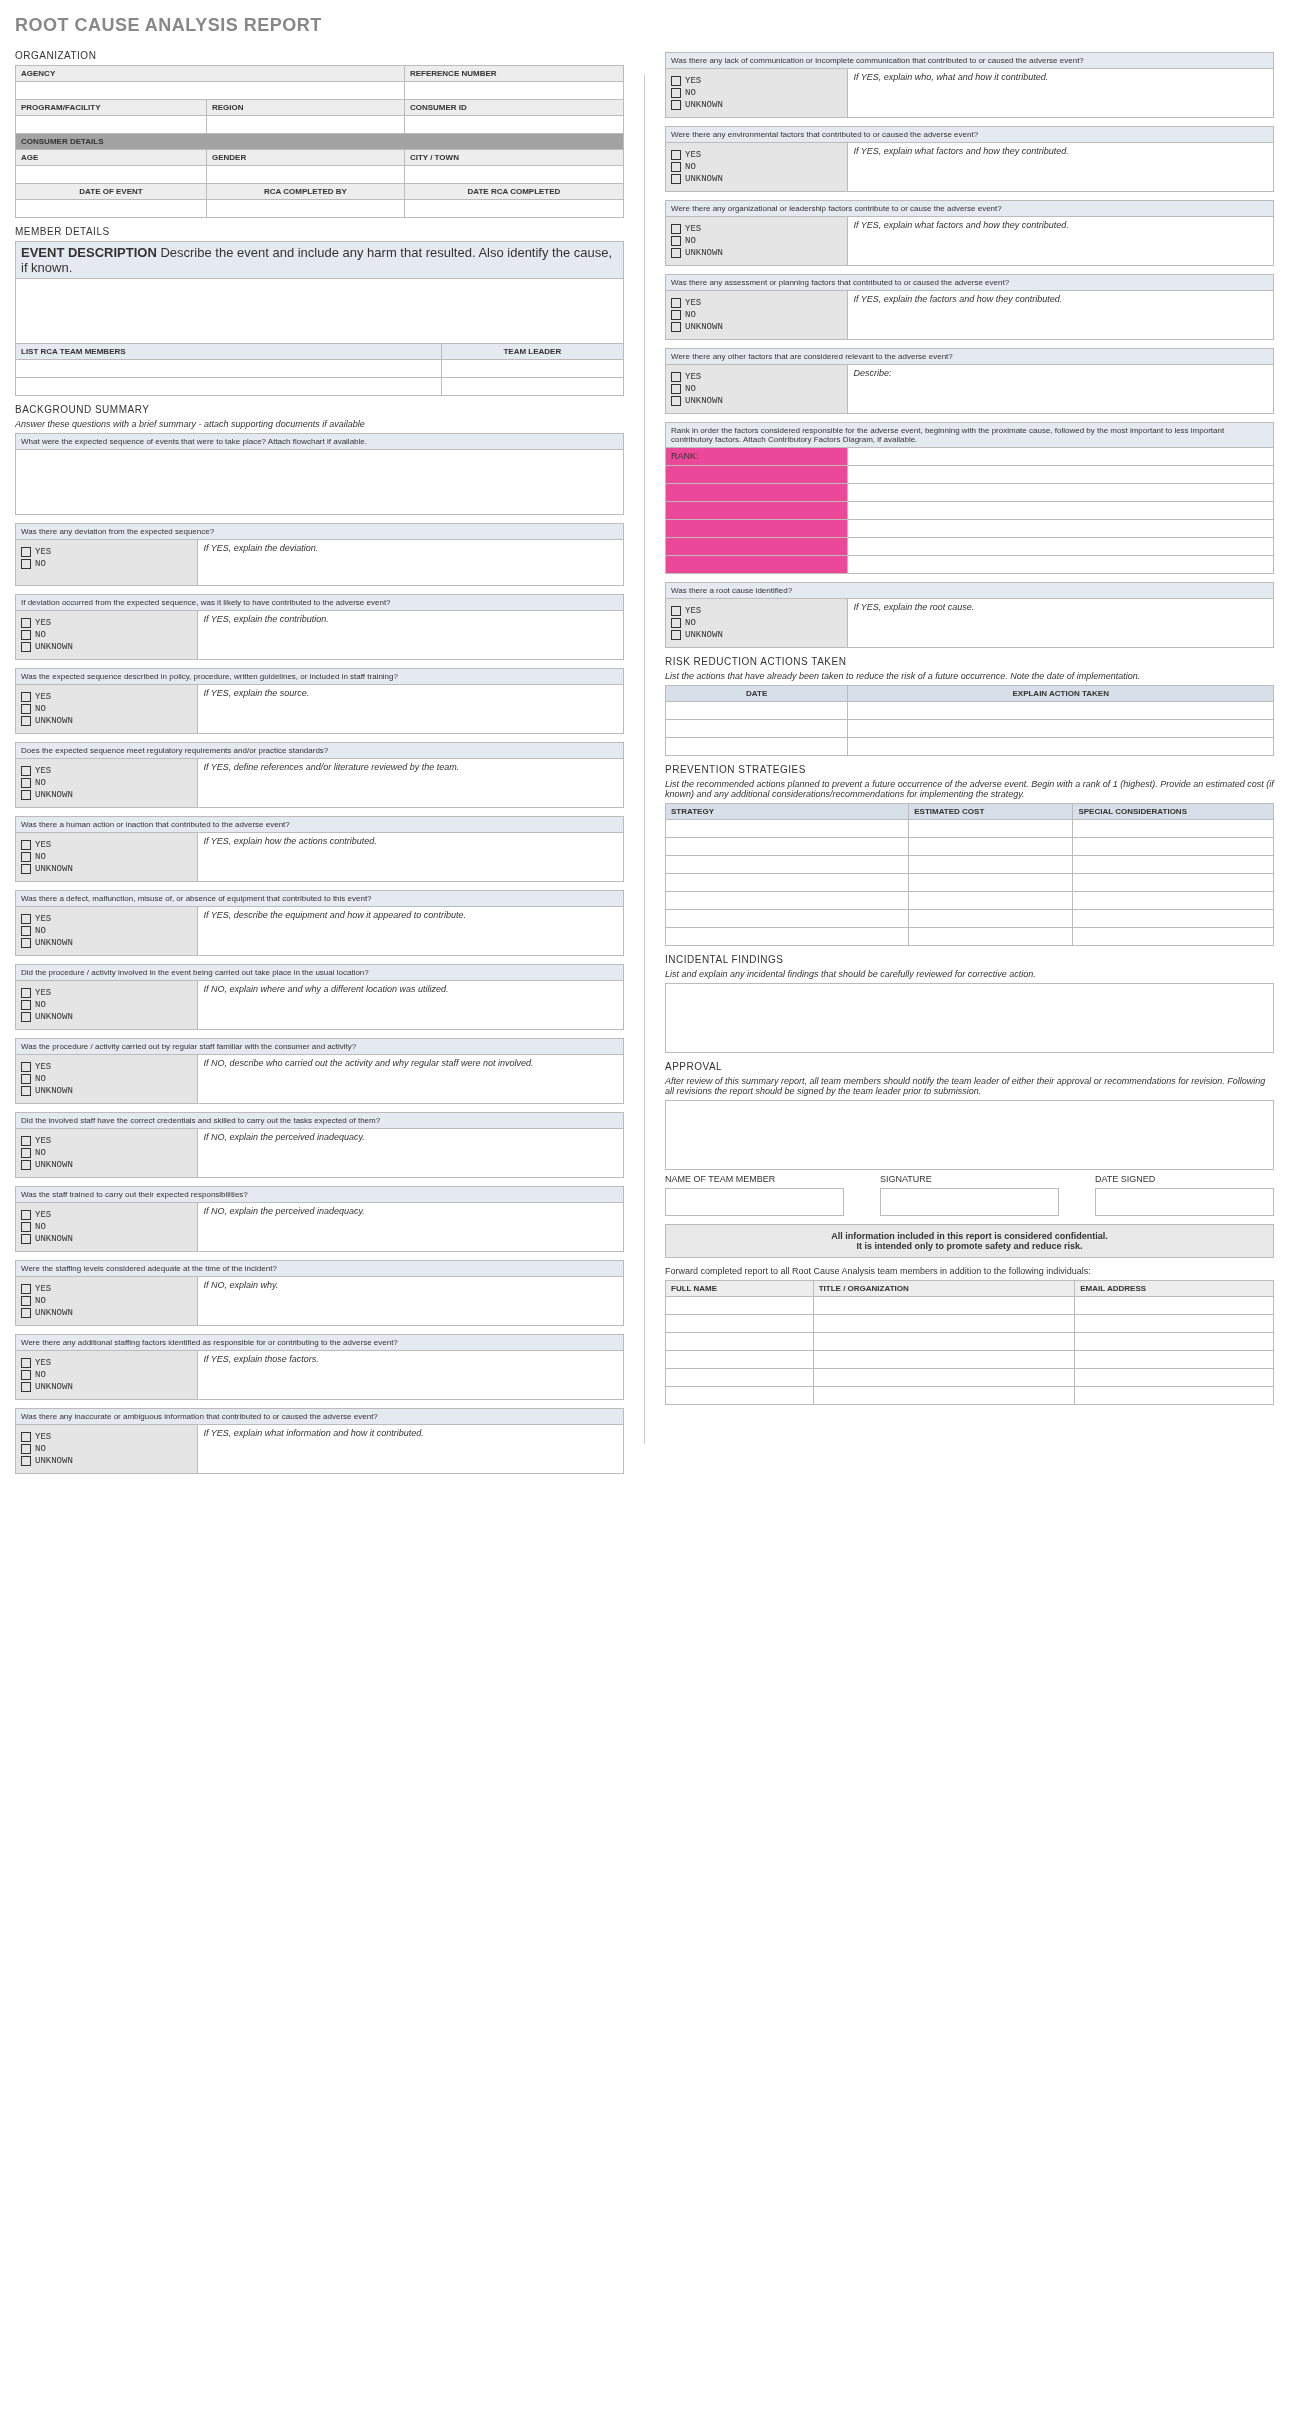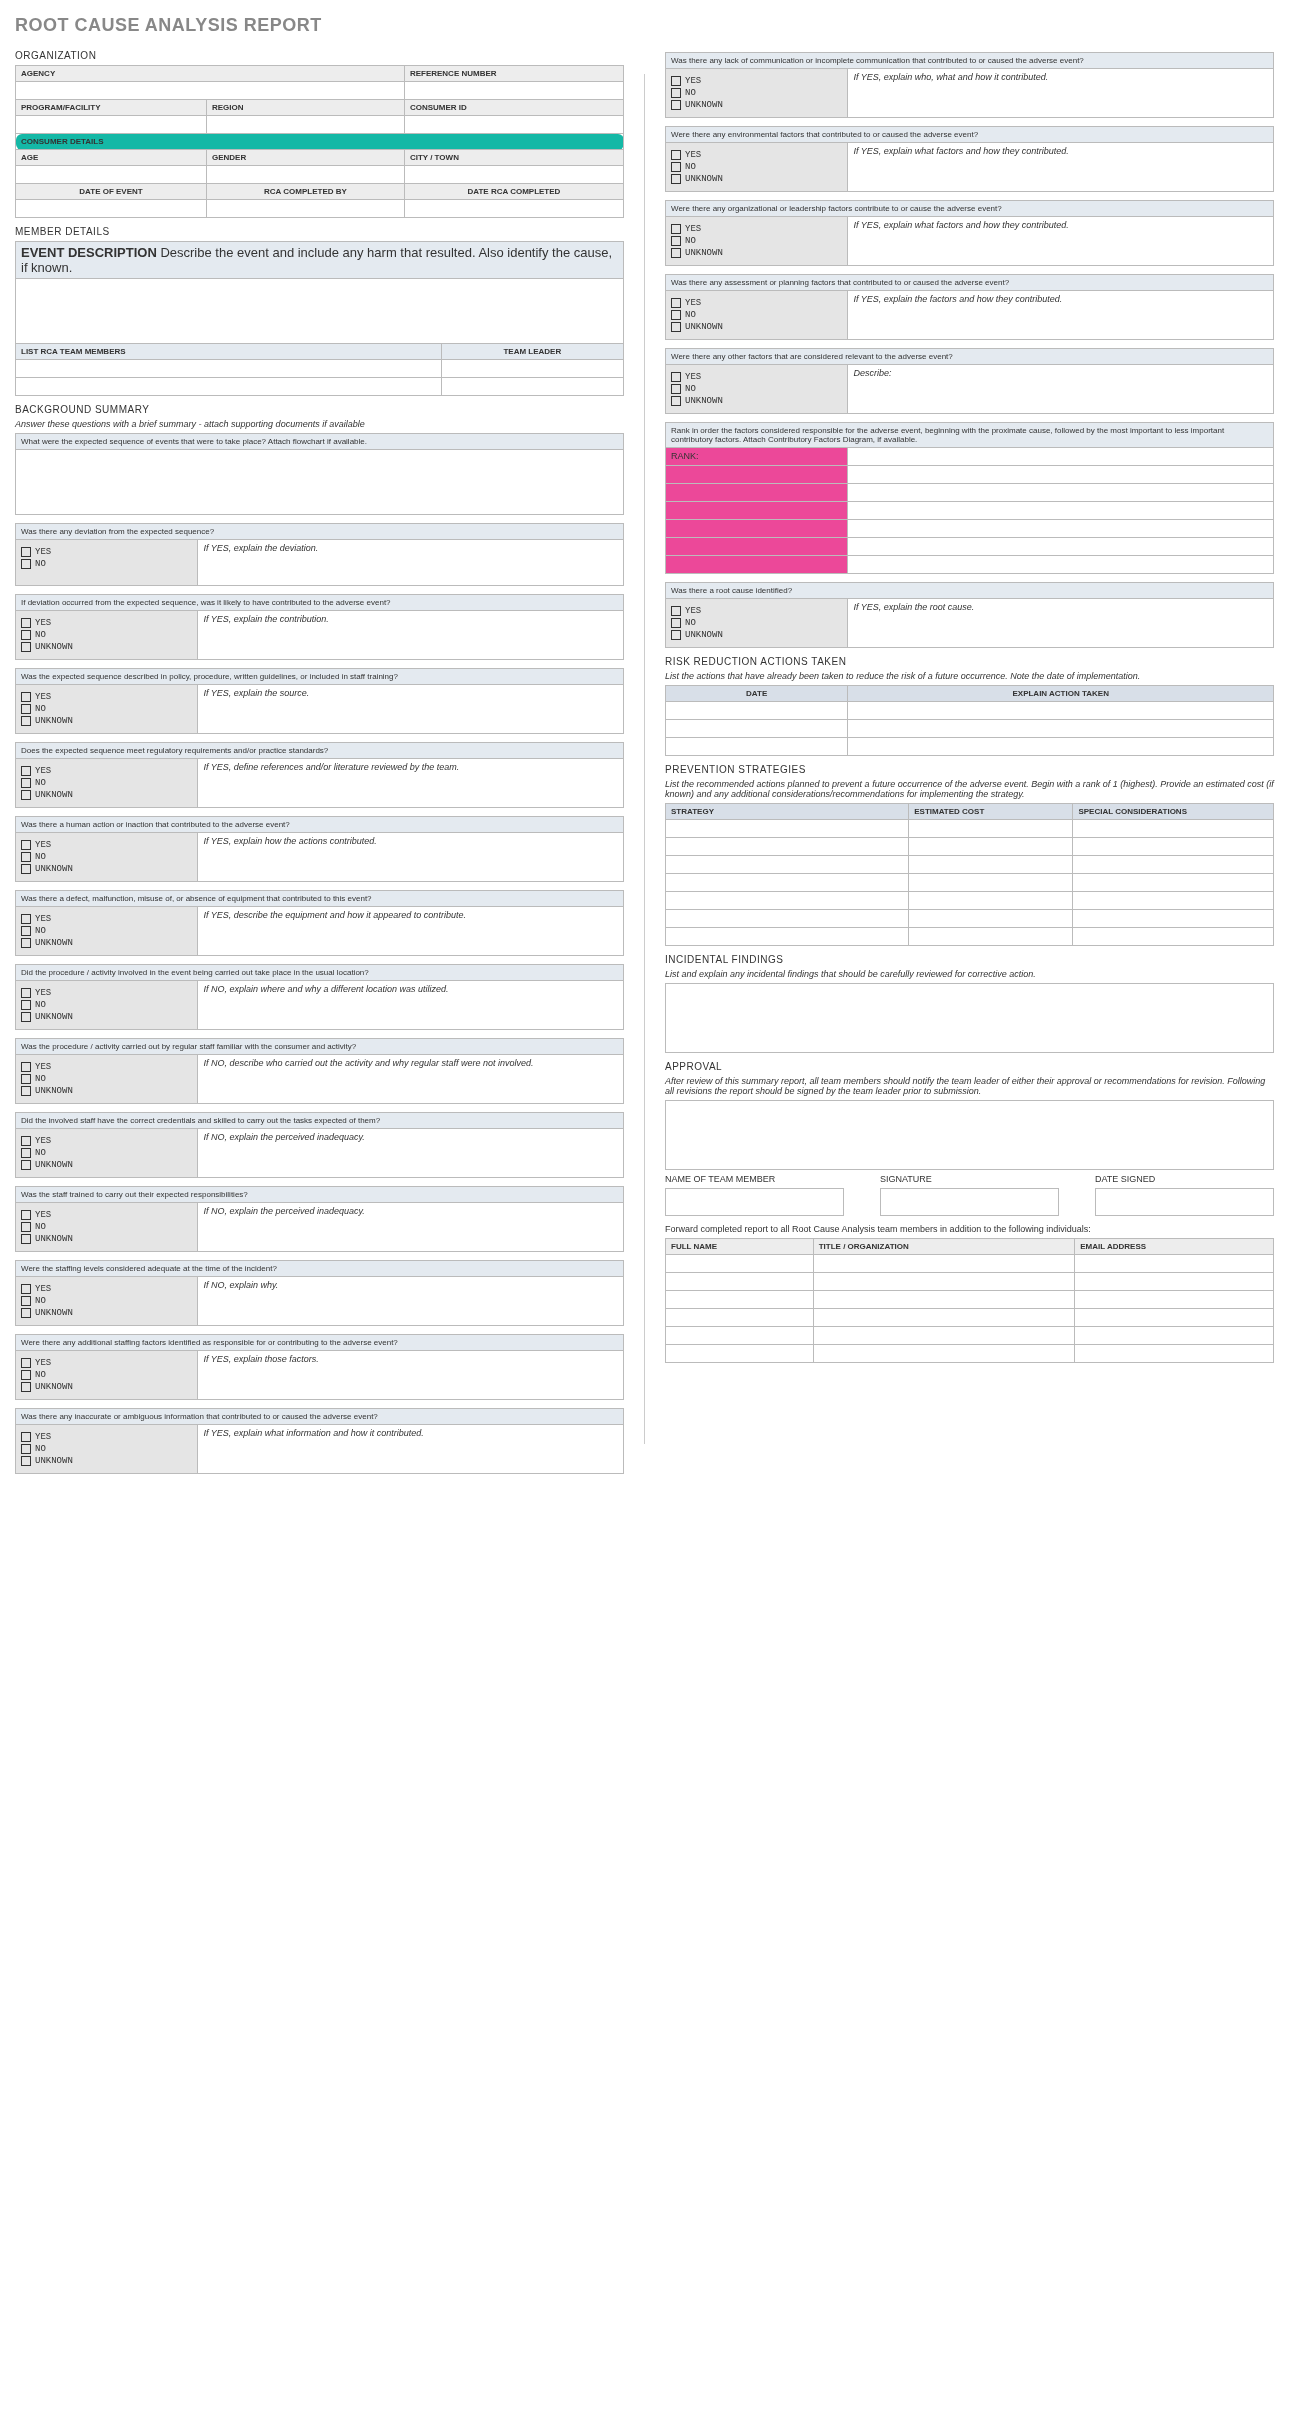--- a/index.html
+++ b/index.html
@@ -7,21 +7,21 @@
 .page-title { font-size: 18px; font-weight: bold; color: #888; letter-spacing: 0.5px; margin-bottom: 8px; }
 .columns { display: flex; gap: 20px; }
 .col { flex: 1; min-width: 0; }
 .divider { width: 1px; background: #ccc; margin: 30px 0; }
 .section-heading { font-size: 10px; letter-spacing: 0.5px; margin: 6px 0 4px 0; color: #333; }
 .section-note { font-style: italic; font-size: 9px; margin-bottom: 4px; color: #333; }
 table { border-collapse: collapse; width: 100%; }
 td, th { border: 1px solid #bbb; padding: 3px 5px; font-size: 9px; vertical-align: top; }
 .hdr { background: #ededed; font-weight: bold; text-transform: uppercase; font-size: 8px; }
 .hdr-blue { background: #e4eaf0; font-weight: bold; font-size: 8px; }
-.hdr-dark { background: #14b8a6; font-weight: bold; font-size: 8px; border-radius: 6px; }
+.hdr-dark { background: #a3a3a3; font-weight: bold; font-size: 8px; }
 .hdr-blue-center { background: #d8dfe8; font-weight: bold; text-align: center; font-size: 8px; }
 .row-gray { background: #ec4899; }
 .blank { height: 18px; }
 .tall { height: 65px; }
 .mid { height: 46px; }
 .yn-table { width: 100%; }
 .yn-cell { background: #e5e5e5; width: 30%; padding: 5px; font-family: Liberation Mono, monospace; }
 .yn-opt { display: flex; align-items: center; gap: 4px; margin: 2px 0; font-size: 9px; }
 .yn-opt .box { width: 10px; height: 10px; border: 1px solid #333; display: inline-block; }
 .ital { font-style: italic; font-size: 9px; }
@@ -716,20 +716,24 @@
 <div class="sig-col">
           <div class="sig-label">SIGNATURE</div>
           <div class="sig-box"></div>
         </div>
 <div class="sig-col">
           <div class="sig-label">DATE SIGNED</div>
           <div class="sig-box"></div>
         </div>
 </div>
 
+<div class="conf-box">
+<div>All information included in this report is considered confidential.</div>
+<div>It is intended only to promote safety and reduce risk.</div>
+</div>
 
 <div class="section-note mt" style="font-style:normal">Forward completed report to all Root Cause Analysis team members in addition to the following individuals:</div>
 <table>
 <tbody>
           <tr>
             <td class="hdr">FULL NAME</td>
             <td class="hdr">TITLE / ORGANIZATION</td>
             <td class="hdr">EMAIL ADDRESS</td>
           </tr>
 <tr>

